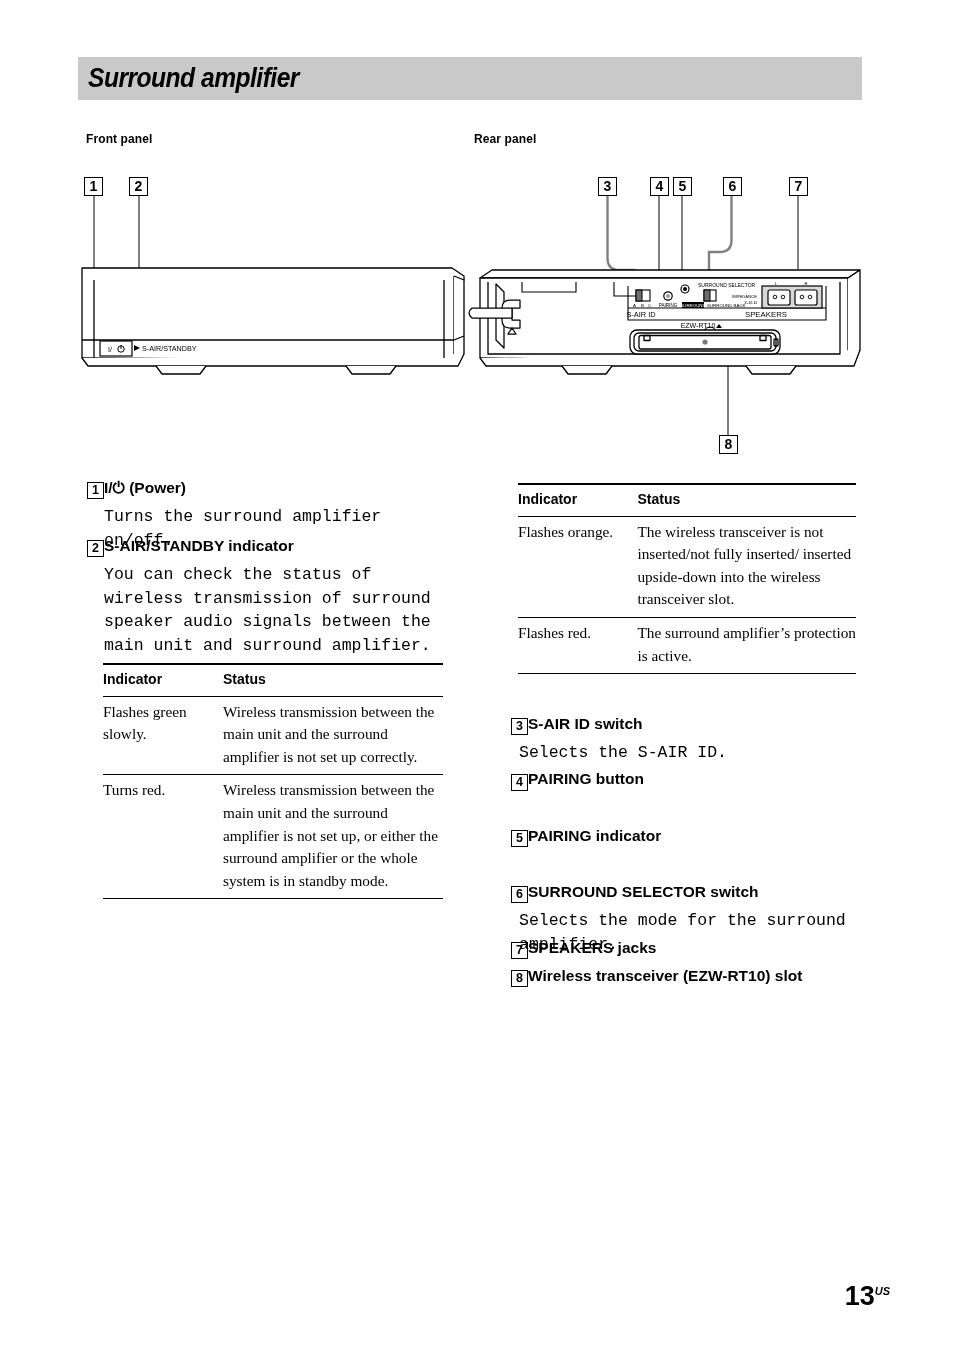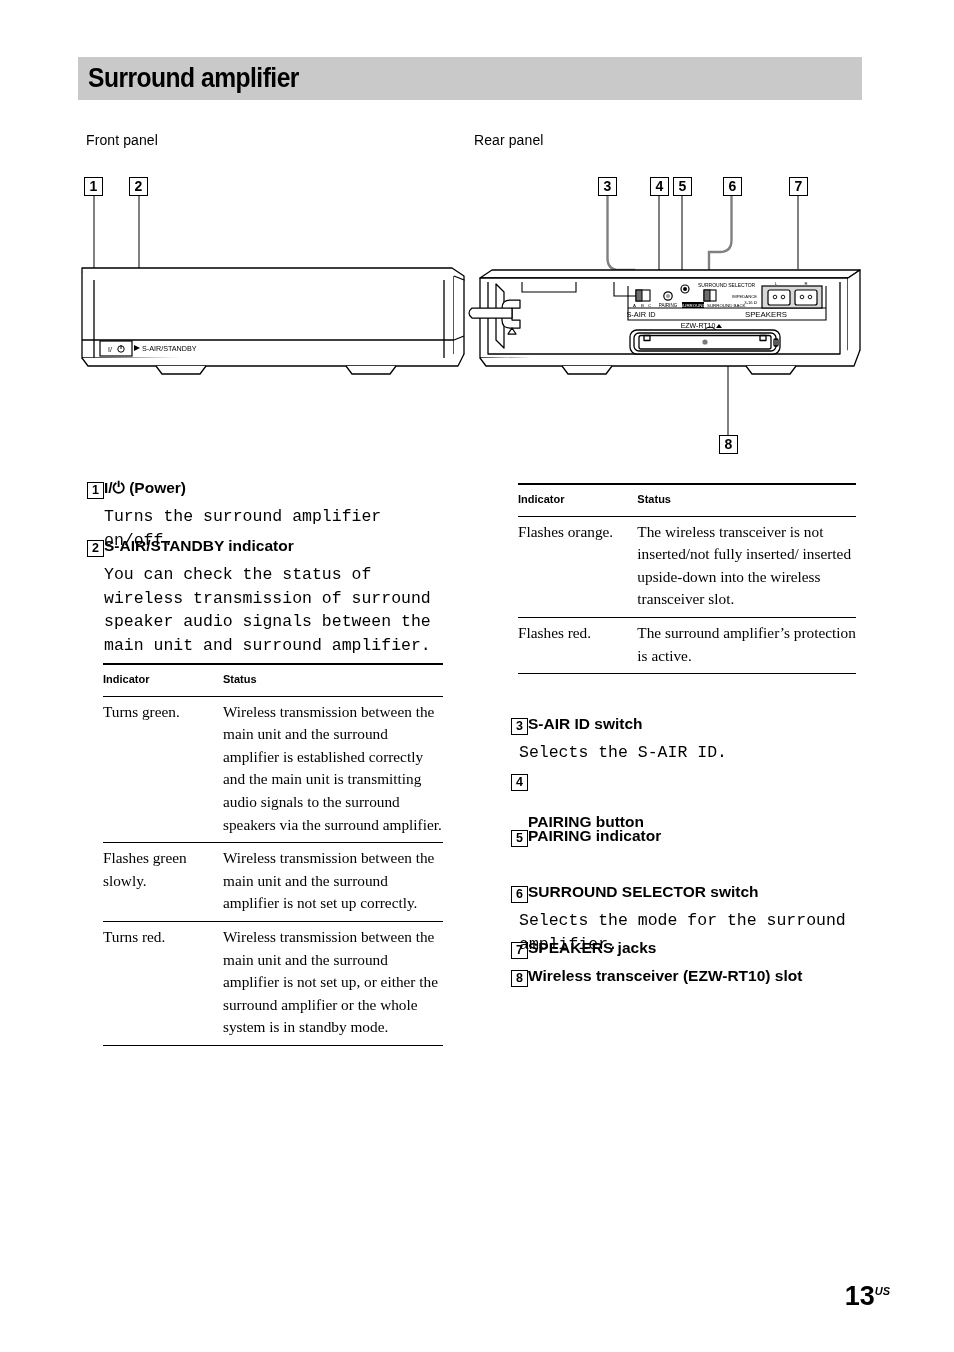--- a/index.html
+++ b/index.html
@@ -33,33 +33,34 @@
     position: absolute;
     left: 10px;
     top: 50%;
     transform: translateY(-52%);
     font-family: "Liberation Sans", sans-serif;
     font-weight: bold;
     font-size: 28px;
     letter-spacing: -0.6px;
     transform-origin: left center;
     white-space: nowrap;
+    font-style: italic;
   }
   .title-squeeze {
     display: inline-block;
     transform: scaleX(0.88);
     transform-origin: left center;
   }
 
   
   .section-head {
     position: absolute;
     font-family: "Liberation Sans", sans-serif;
-    font-weight: normal;
-    font-size: 14px;
+    font-weight: bold;
+    font-size: 12px;
     letter-spacing: 0.1px;
   }
   #front-head { left: 86px; top: 132px; }
   #rear-head  { left: 474px; top: 132px; }
 
   
   .callout {
     position: absolute;
     width: 19px;
     height: 19px;
@@ -119,21 +120,21 @@
   .tbl {
     position: absolute;
     border-collapse: collapse;
     font-family: "Liberation Serif", serif;
     font-size: 15.3px;
     line-height: 22.6px;
   }
   .tbl thead th {
     font-family: "Liberation Sans", sans-serif;
     font-weight: bold;
-    font-size: 11px;
+    font-size: 14px;
     text-align: left;
     padding: 3px 0 5px 0;
     border-top: 2.4px solid #000;
     border-bottom: 1.1px solid #000;
   }
   .tbl tbody td {
     vertical-align: top;
     padding: 4px 0 6px 0;
     border-bottom: 1.1px solid #000;
   }
@@ -344,24 +345,20 @@
 
   <table class="tbl" id="tbl-left" style="left:103px; top:663px; width:340px;">
     <thead>
       <tr>
         <th class="c1">Indicator</th>
         <th class="c2">Status</th>
       </tr>
     </thead>
     <tbody>
       <tr>
-        <td class="c1">Turns green.</td>
-        <td class="c2">Wireless transmission between the main unit and the surround amplifier is established correctly and the main unit is transmitting audio signals to the surround speakers via the surround amplifier.</td>
-      </tr>
-      <tr>
         <td class="c1">Flashes green slowly.</td>
         <td class="c2">Wireless transmission between the main unit and the surround amplifier is not set up correctly.</td>
       </tr>
       <tr>
         <td class="c1">Turns red.</td>
         <td class="c2">Wireless transmission between the main unit and the surround amplifier is not set up, or either the surround amplifier or the whole system is in standby mode.</td>
       </tr>
     </tbody>
   </table>
 
@@ -382,21 +379,21 @@
         <td class="c2">The surround amplifier’s protection is active.</td>
       </tr>
     </tbody>
   </table>
 
   <div class="item-num" style="left:511px; top:718px;">3</div>
   <div class="item-title" style="left:528px; top:715px;">S-AIR ID switch</div>
   <div class="item-body" style="left:519px; top:741px; width:340px;">Selects the S-AIR ID.</div>
 
   <div class="item-num" style="left:511px; top:774px;">4</div>
-  <div class="item-title" style="left:528px; top:813px;text-align:center;">PAIRING button</div>
+  <div class="item-title" style="left:528px; top:770px;text-align:center;">PAIRING button</div>
 
   <div class="item-num" style="left:511px; top:830px;">5</div>
   <div class="item-title" style="left:528px; top:827px;">PAIRING indicator</div>
 
   <div class="item-num" style="left:511px; top:886px;">6</div>
   <div class="item-title" style="left:528px; top:883px;">SURROUND SELECTOR switch</div>
   <div class="item-body" style="left:519px; top:909px; width:345px;">Selects the mode for the surround amplifier.</div>
 
   <div class="item-num" style="left:511px; top:942px;">7</div>
   <div class="item-title" style="left:528px; top:939px;">SPEAKERS jacks</div>

